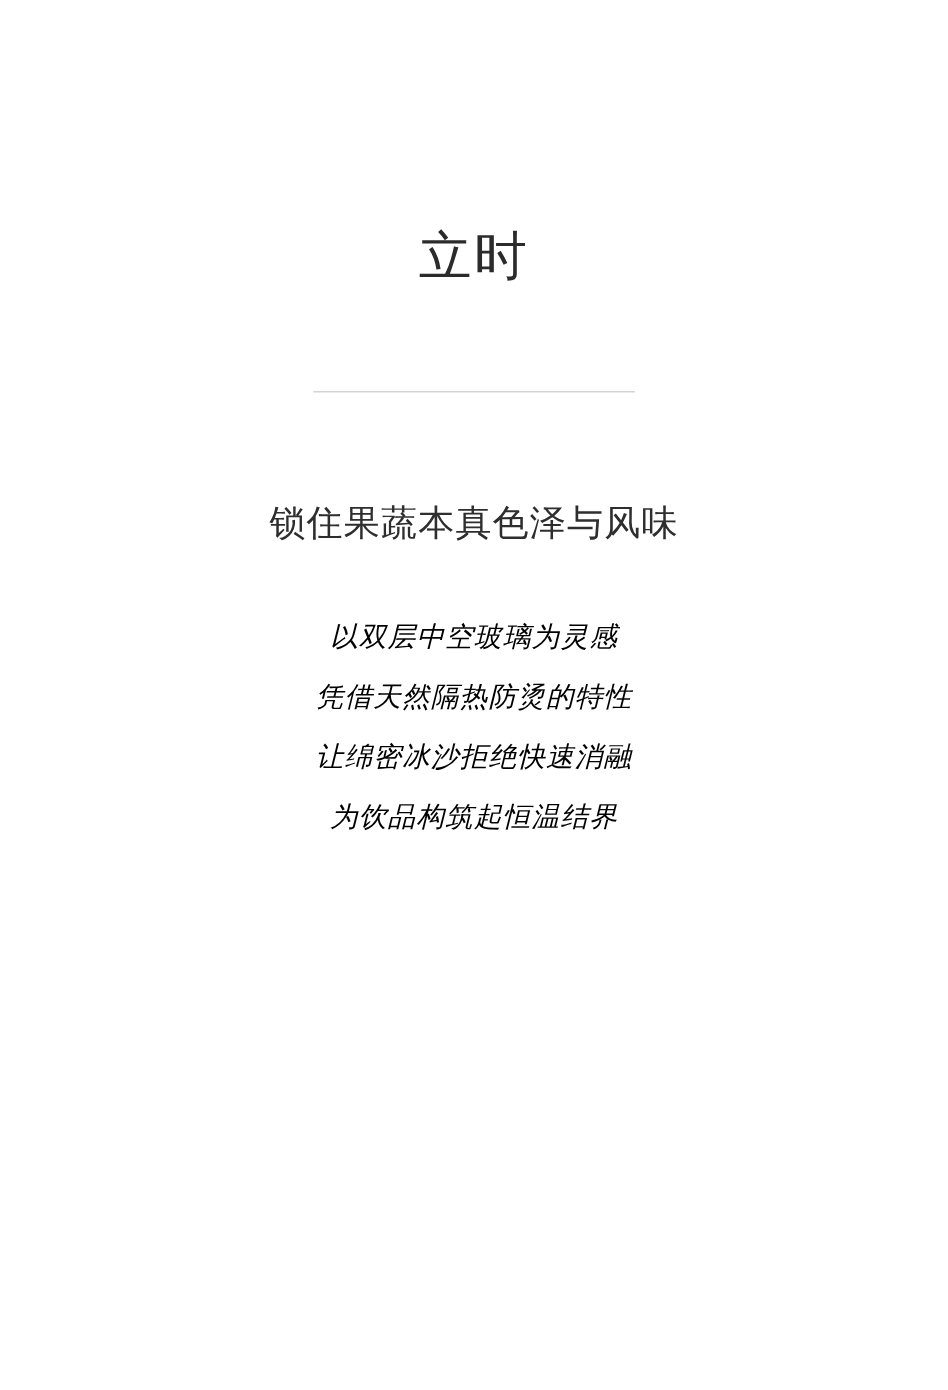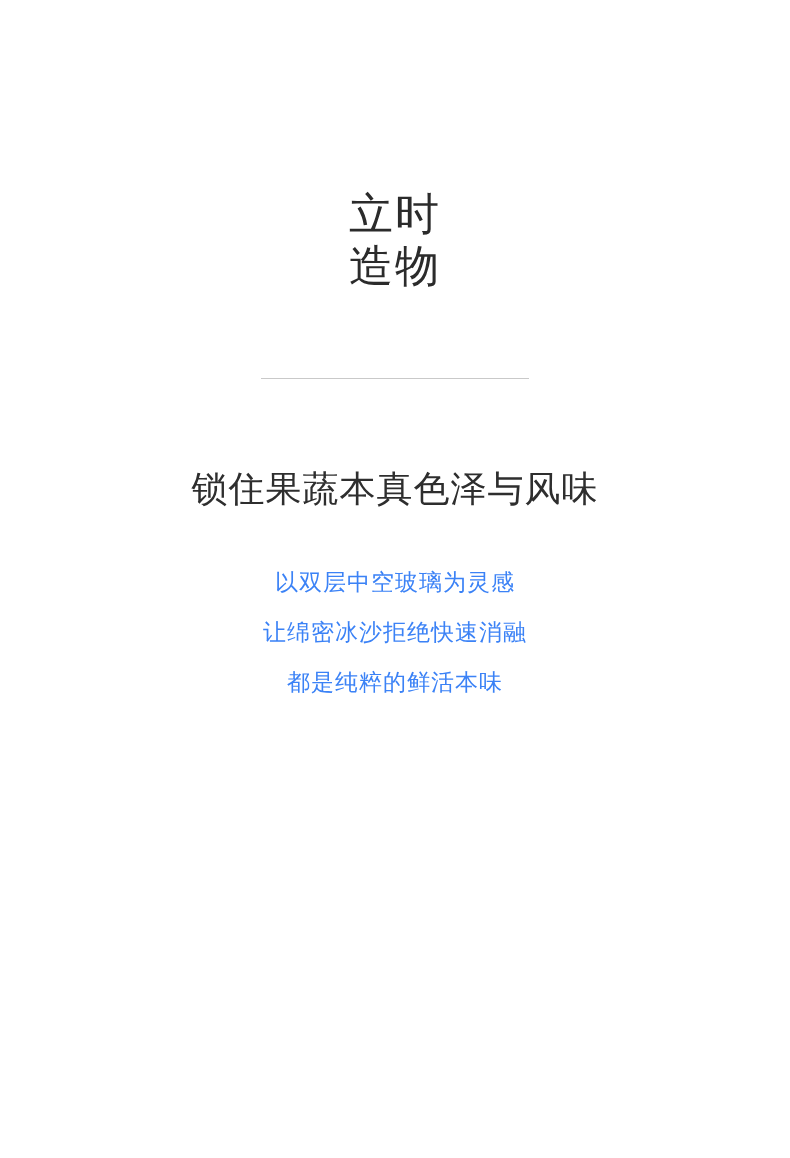--- a/index.html
+++ b/index.html
@@ -41,55 +41,56 @@
     display: flex;
     justify-content: center;
   }
   .divider {
     width: 268px;
     height: 1px;
     background: #c9c9c9;
   }
   .headline {
     margin-top: 90px;
-    font-size: 36px;
+    font-size: 30px;
     color: #2e2e2e;
     letter-spacing: 1px;
     font-weight: 400;
     text-align: center;
     line-height: 40px;
   }
   .body-lines {
     margin-top: 48px;
     text-align: center;
     width: 100%;
   }
   .body-line {
     font-size: 23px;
-    color: #3b82f6;
+    color: #000000;
     letter-spacing: 1px;
     line-height: 50px;
     font-weight: 400;
+    font-style: italic;
   }
 </style>
 </head>
 <body>
 
 <div class="page">
 
   <div class="brand-block">
     <div class="brand-line">立时</div>
-    <div class="brand-line">造物</div>
   </div>
 
   <div class="divider-wrap">
     <div class="divider"></div>
   </div>
 
   <div class="headline">锁住果蔬本真色泽与风味</div>
 
   <div class="body-lines">
     <div class="body-line">以双层中空玻璃为灵感</div>
+    <div class="body-line">凭借天然隔热防烫的特性</div>
     <div class="body-line">让绵密冰沙拒绝快速消融</div>
-    <div class="body-line">都是纯粹的鲜活本味</div>
+    <div class="body-line">为饮品构筑起恒温结界</div>
   </div>
 
 </div>
 
 </body></html>

